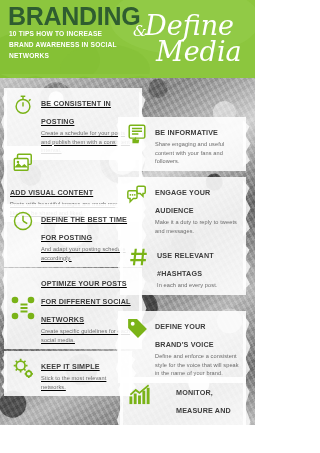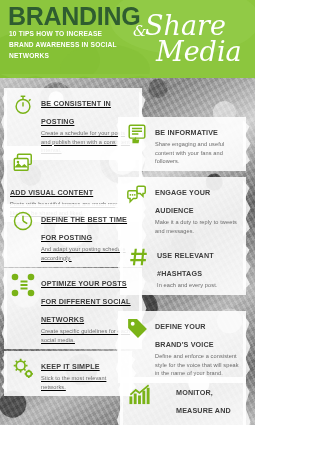--- a/index.html
+++ b/index.html
@@ -188,21 +188,21 @@
 
   <div class="header">
     <div class="tex1"></div>
     <div class="tex2"></div>
     <div class="tex3"></div>
 
     <div class="brand-title">BRANDING</div>
     <div class="brand-sub">10 TIPS HOW TO INCREASE BRAND AWARENESS IN SOCIAL NETWORKS</div>
 
     <div class="script-amp">&amp;</div>
-    <div class="script-social">Share</div>
+    <div class="script-social">Define</div>
     <div class="script-media">Media</div>
 
     <div class="header-edge"></div>
   </div>
 
   <div class="photo-bg"></div>
 
   <div class="tip left w-a" style="top:88px;">
     <span class="tip-icon">
       <svg width="22" height="22" viewBox="0 0 24 24" fill="none" stroke="currentColor" stroke-width="1.6">
@@ -283,21 +283,21 @@
       <svg width="22" height="22" viewBox="0 0 24 24" fill="none" stroke="currentColor" stroke-width="2.4">
         <path d="M8.5 3l-2 18M17 3l-2 18M3.5 8.5h17M2.5 15.5h17"></path>
       </svg>
     </span>
     <span class="tip-text">
       <span class="tip-title">USE RELEVANT #HASHTAGS</span>
       <span class="tip-body" style="display:block">In each and every post.</span>
     </span>
   </div>
 
-  <div class="tip left w-a" style="top:268px;">
+  <div class="tip left w-a" style="top:268px;align-items:center;">
     <span class="tip-icon">
       <svg width="24" height="24" viewBox="0 0 24 24" fill="none" stroke="currentColor" stroke-width="1.4">
         <circle cx="4" cy="4" r="3.3" fill="currentColor" stroke="none"></circle>
         <circle cx="20" cy="4" r="3.3" fill="currentColor" stroke="none"></circle>
         <circle cx="4" cy="20" r="3.3" fill="currentColor" stroke="none"></circle>
         <circle cx="20" cy="20" r="3.3" fill="currentColor" stroke="none"></circle>
         <path d="M9.5 8.5h7M9.5 12h7M9.5 15.5h7" stroke-width="2"></path>
       </svg>
     </span>
     <span class="tip-text">

